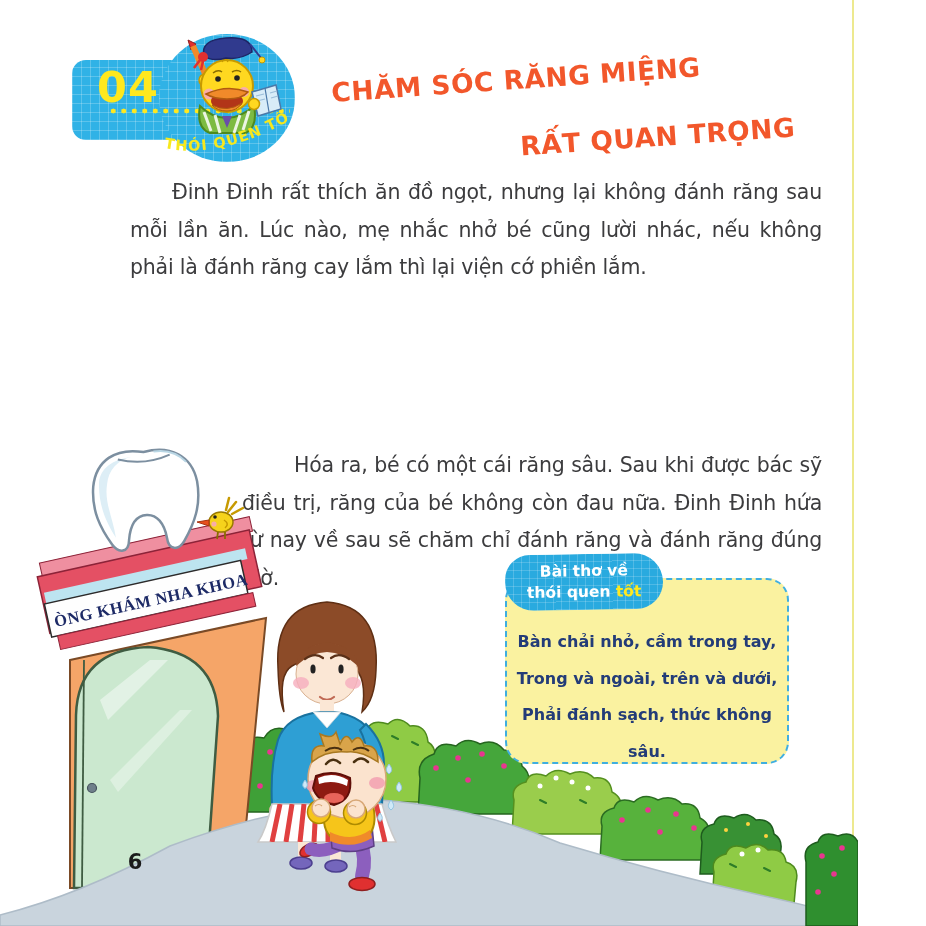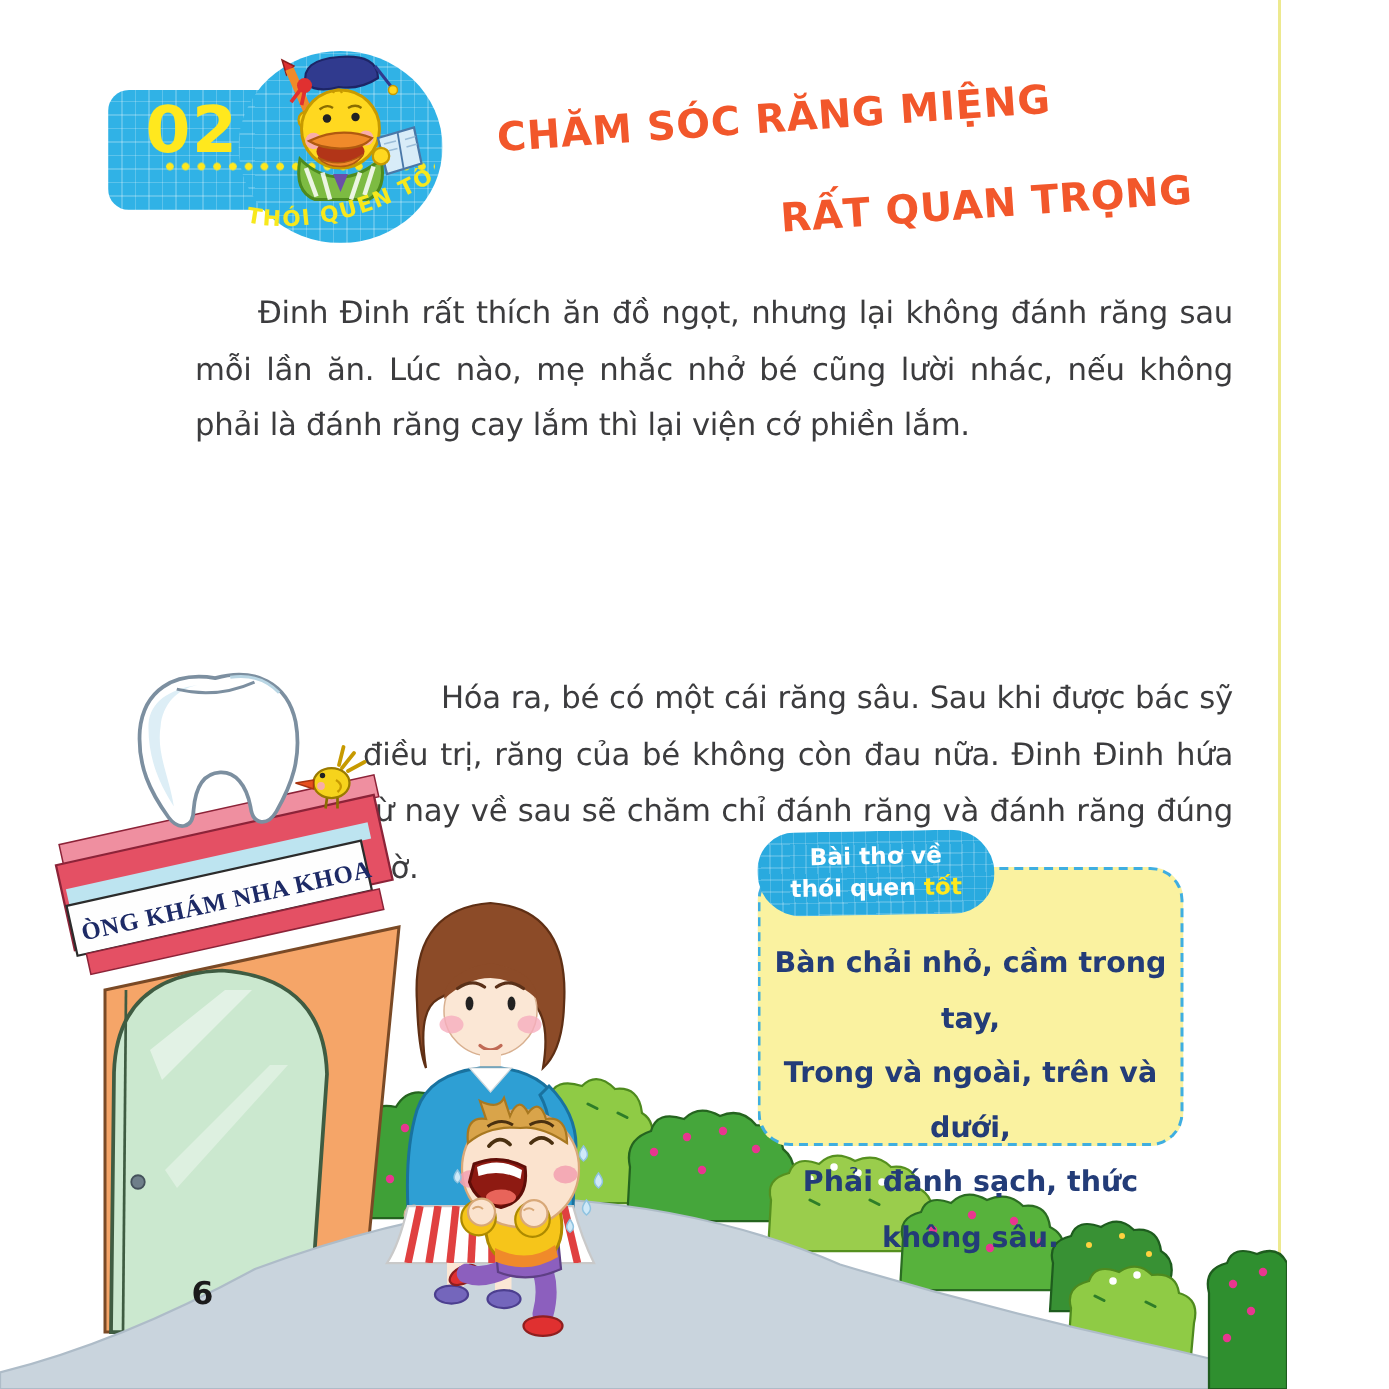--- a/index.html
+++ b/index.html
@@ -24,29 +24,29 @@
 
   
   .title-line{position:absolute;font-weight:bold;color:#F2572B;font-size:26.5px;
       letter-spacing:.5px;transform:rotate(-4deg);white-space:nowrap;}
   .title-1{left:331px;top:64px;}
   .title-2{left:520px;top:121px;}
 
   
   .para{position:absolute;margin:0;font-size:20.5px;line-height:37.5px;color:#3C3C3E;
       text-align:justify;letter-spacing:-0.2px;}
-  .p1{left:130px;top:190px;width:692px;text-indent:42px;}
+  .p1{left:130px;top:174px;width:692px;text-indent:42px;}
   .p2{left:130px;top:301px;width:692px;text-indent:42px;}
   .p3{left:242px;top:447px;width:580px;text-indent:52px;}
 
   
   .poem-box{position:absolute;left:505px;top:578px;width:284px;height:186px;box-sizing:border-box;
       background:#FAF2A0;border:2.5px dashed #3FAEE0;border-radius:22px;z-index:5;}
   .poem-lines{position:absolute;left:0;top:44px;width:100%;text-align:center;
-      font-weight:bold;font-size:19px;line-height:36.5px;color:#233C78;}
+      font-weight:bold;font-size:16px;line-height:36.5px;color:#233C78;}
   .poem-label{position:absolute;left:505px;top:554px;width:158px;height:56px;box-sizing:border-box;
       border-radius:26px 30px 28px 30px;z-index:6;transform:rotate(-1deg);
       background-color:#29AADF;background-image:
       repeating-linear-gradient(0deg, rgba(255,255,255,.18) 0 1px, transparent 1px 8px),
       repeating-linear-gradient(90deg, rgba(255,255,255,.18) 0 1px, transparent 1px 8px);
       text-align:center;color:#ffffff;font-weight:bold;font-size:15.5px;line-height:21px;
       padding-top:7px;}
   .poem-label .accent{color:#FFE81E;}
 
   
@@ -56,21 +56,21 @@
 </style>
 </head>
 <body>
 
 <div class="page">
 
   <div class="edge-line"></div>
 
   <div class="badge-rect grid-blue"></div>
   <div class="badge-ellipse grid-blue"></div>
-  <div class="badge-num">02</div>
+  <div class="badge-num">04</div>
   <div class="badge-dots"></div>
 
   <svg class="badge-duck" viewBox="150 25 160 135">
 
     <polygon points="188,40 196,44 191,50" fill="#E03030" stroke="#8f1f1f" stroke-width="1"></polygon>
     <line x1="193" y1="46" x2="206" y2="76" stroke="#F08A2A" stroke-width="6"></line>
     <circle cx="205" cy="80" r="6" fill="#FFD820" stroke="#C79A00" stroke-width="1.5"></circle>
 
     <path d="M200,106 Q196,128 210,133 L246,133 Q258,126 254,106 Q240,118 227,118 Q212,118 200,106 Z" fill="#7DBB42" stroke="#4e8a1e" stroke-width="2"></path>
     <line x1="204" y1="112" x2="211" y2="131" stroke="rgba(255,255,255,.85)" stroke-width="3"></line>

